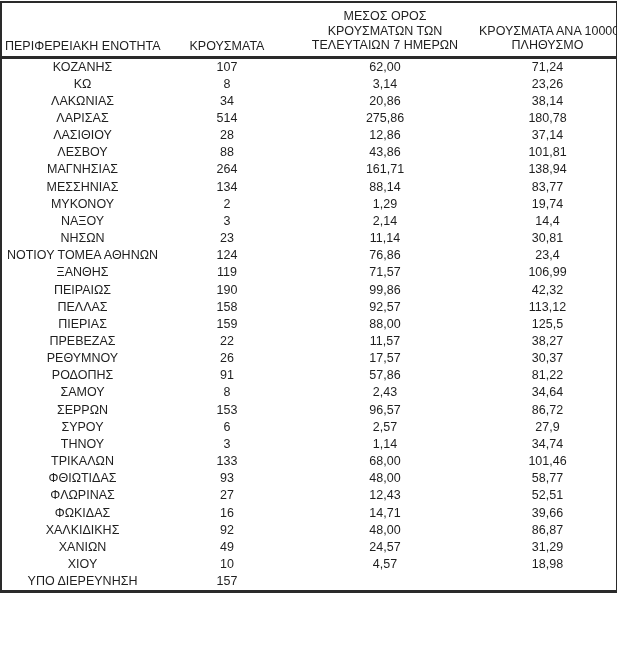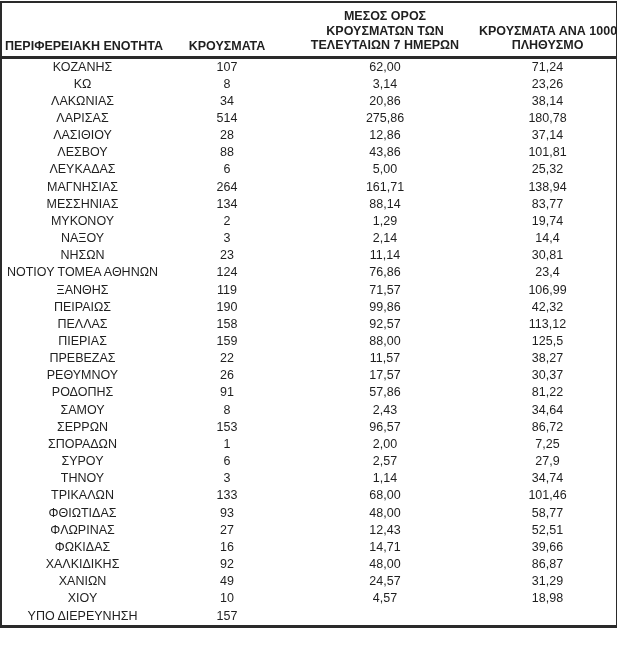--- a/index.html
+++ b/index.html
@@ -20,21 +20,21 @@
     border-left: 2px solid #2a2a2a;
     border-right: 2px solid #2a2a2a;
     border-bottom: 3px solid #2a2a2a;
   }
   col.c1 { width: 162px; }
   col.c2 { width: 128px; }
   col.c3 { width: 188px; }
   col.c4 { width: 138px; }
   thead tr { border-bottom: 3px solid #2a2a2a; }
   th {
-    font-weight: 700;
+    font-weight: 400;
     font-size: 12.5px;
     vertical-align: bottom;
     padding: 6px 0 3px 0;
   }
   th.h1 { text-align: left; padding-left: 3px; }
   th.h2, th.h3, th.h4 { text-align: center; }
   th .hline { line-height: 14.5px; white-space: nowrap; }
   tbody td {
     font-size: 12.5px;
     text-align: center;
@@ -106,26 +106,20 @@
     <td>12,86</td>
     <td>37,14</td>
   </tr>
         <tr>
     <td>ΛΕΣΒΟΥ</td>
     <td>88</td>
     <td>43,86</td>
     <td>101,81</td>
   </tr>
         <tr>
-    <td>ΛΕΥΚΑΔΑΣ</td>
-    <td>6</td>
-    <td>5,00</td>
-    <td>25,32</td>
-  </tr>
-        <tr>
     <td>ΜΑΓΝΗΣΙΑΣ</td>
     <td>264</td>
     <td>161,71</td>
     <td>138,94</td>
   </tr>
         <tr>
     <td>ΜΕΣΣΗΝΙΑΣ</td>
     <td>134</td>
     <td>88,14</td>
     <td>83,77</td>
@@ -200,26 +194,20 @@
     <td>ΣΑΜΟΥ</td>
     <td>8</td>
     <td>2,43</td>
     <td>34,64</td>
   </tr>
         <tr>
     <td>ΣΕΡΡΩΝ</td>
     <td>153</td>
     <td>96,57</td>
     <td>86,72</td>
-  </tr>
-        <tr>
-    <td>ΣΠΟΡΑΔΩΝ</td>
-    <td>1</td>
-    <td>2,00</td>
-    <td>7,25</td>
   </tr>
         <tr>
     <td>ΣΥΡΟΥ</td>
     <td>6</td>
     <td>2,57</td>
     <td>27,9</td>
   </tr>
         <tr>
     <td>ΤΗΝΟΥ</td>
     <td>3</td>

